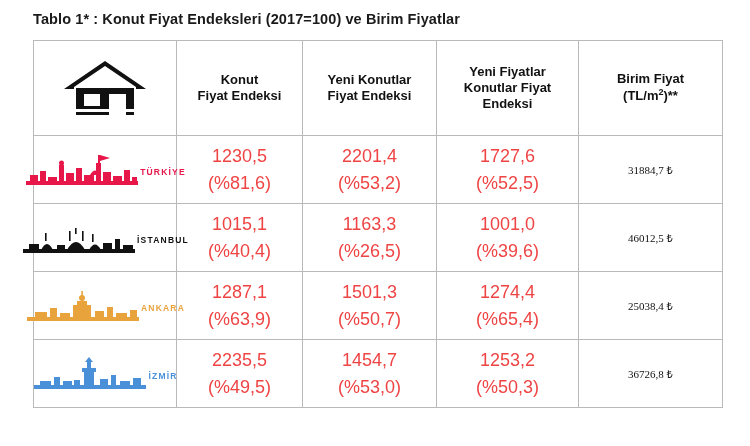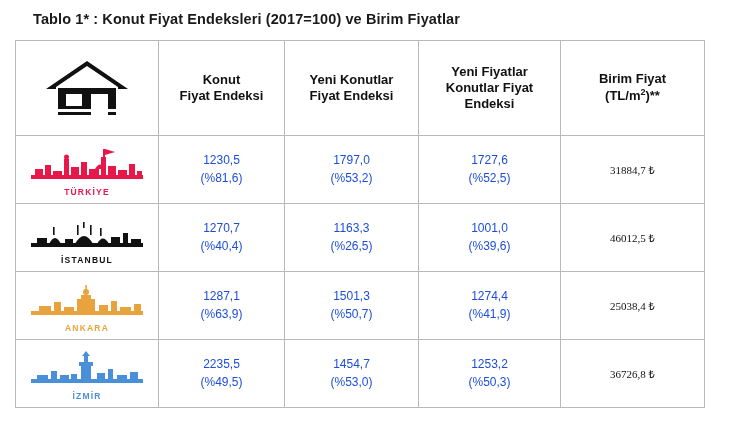--- a/index.html
+++ b/index.html
@@ -25,21 +25,21 @@
     left: 33px;
     top: 11px;
     font-size: 14.5px;
     font-weight: bold;
     color: #1a1a1a;
     letter-spacing: 0.1px;
     white-space: nowrap;
   }
   table.data-table {
     position: absolute;
-    left: 15px;
+    left: 33px;
     top: 40px;
     width: 684px;
     border-collapse: collapse;
     table-layout: fixed;
   }
   table.data-table td,
   table.data-table th {
     border: 1px solid #b9b9b9;
     padding: 0;
     vertical-align: middle;
@@ -59,35 +59,35 @@
   thead th.c1 { width: 125px; }
   thead th.c2 { width: 133px; }
   thead th.c3 { width: 141px; }
   thead th.c4 { width: 143px; margin-left: 47px; }
 
   tbody tr { height: 68px; }
   tbody td.city-cell {
     padding: 4px 0 2px 0;
   }
   tbody td.val-cell {
-    font-size: 12px;
+    font-size: 18px;
     line-height: 1.45;
-    color: #1d4ed8;
+    color: #ef4444;
   }
   tbody td.price-cell {
     font-size: 11px;
     color: #111111;
     font-family: Liberation Serif, serif;
   }
   .val-main { display: block; }
   .val-pct { display: block; }
 
   .city-wrap {
     display: flex;
-    flex-direction: column;
+    flex-direction: row;
     align-items: center;
     justify-content: center;
     height: 100%;
   }
   .city-name {
     font-size: 8.5px;
     font-weight: bold;
     letter-spacing: 1.2px;
     margin-top: 2px;
   }
@@ -171,21 +171,21 @@
               </svg>
             </span>
             <span class="city-name" style="color:#e8174a">TÜRKİYE</span>
           </div>
         </td>
         <td class="val-cell">
           <span class="val-main">1230,5</span>
           <span class="val-pct">(%81,6)</span>
         </td>
         <td class="val-cell">
-          <span class="val-main">1797,0</span>
+          <span class="val-main">2201,4</span>
           <span class="val-pct">(%53,2)</span>
         </td>
         <td class="val-cell">
           <span class="val-main">1727,6</span>
           <span class="val-pct">(%52,5)</span>
         </td>
         <td class="price-cell">31884,7 ₺</td>
       </tr>
 
       <tr>
@@ -208,21 +208,21 @@
                   <rect x="82" y="24" width="9" height="7"></rect>
                   <rect x="94" y="20" width="5" height="11"></rect>
                   <rect x="102" y="26" width="10" height="5"></rect>
                 </g>
               </svg>
             </span>
             <span class="city-name" style="color:#111111">İSTANBUL</span>
           </div>
         </td>
         <td class="val-cell">
-          <span class="val-main">1270,7</span>
+          <span class="val-main">1015,1</span>
           <span class="val-pct">(%40,4)</span>
         </td>
         <td class="val-cell">
           <span class="val-main">1163,3</span>
           <span class="val-pct">(%26,5)</span>
         </td>
         <td class="val-cell">
           <span class="val-main">1001,0</span>
           <span class="val-pct">(%39,6)</span>
         </td>
@@ -256,21 +256,21 @@
         <td class="val-cell">
           <span class="val-main">1287,1</span>
           <span class="val-pct">(%63,9)</span>
         </td>
         <td class="val-cell">
           <span class="val-main">1501,3</span>
           <span class="val-pct">(%50,7)</span>
         </td>
         <td class="val-cell">
           <span class="val-main">1274,4</span>
-          <span class="val-pct">(%41,9)</span>
+          <span class="val-pct">(%65,4)</span>
         </td>
         <td class="price-cell">25038,4 ₺</td>
       </tr>
 
       <tr>
         <td class="city-cell">
           <div class="city-wrap">
             <span>
               <svg class="sky" width="116" height="40" viewBox="0 0 116 40" aria-hidden="true">
                 <g fill="#4a90d9">

